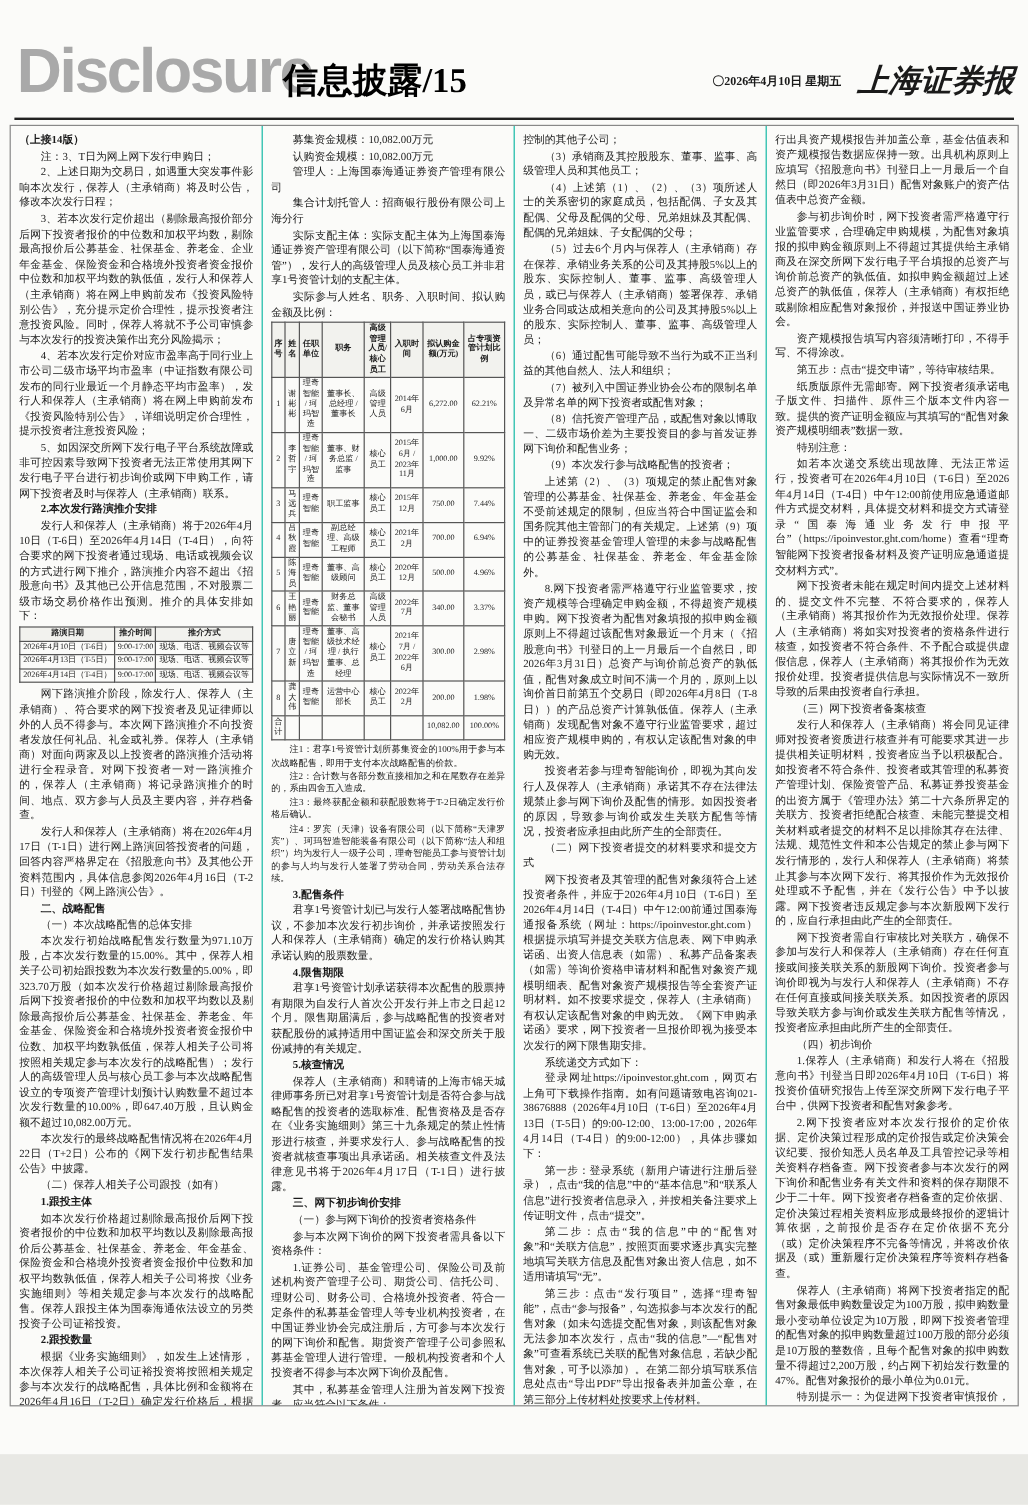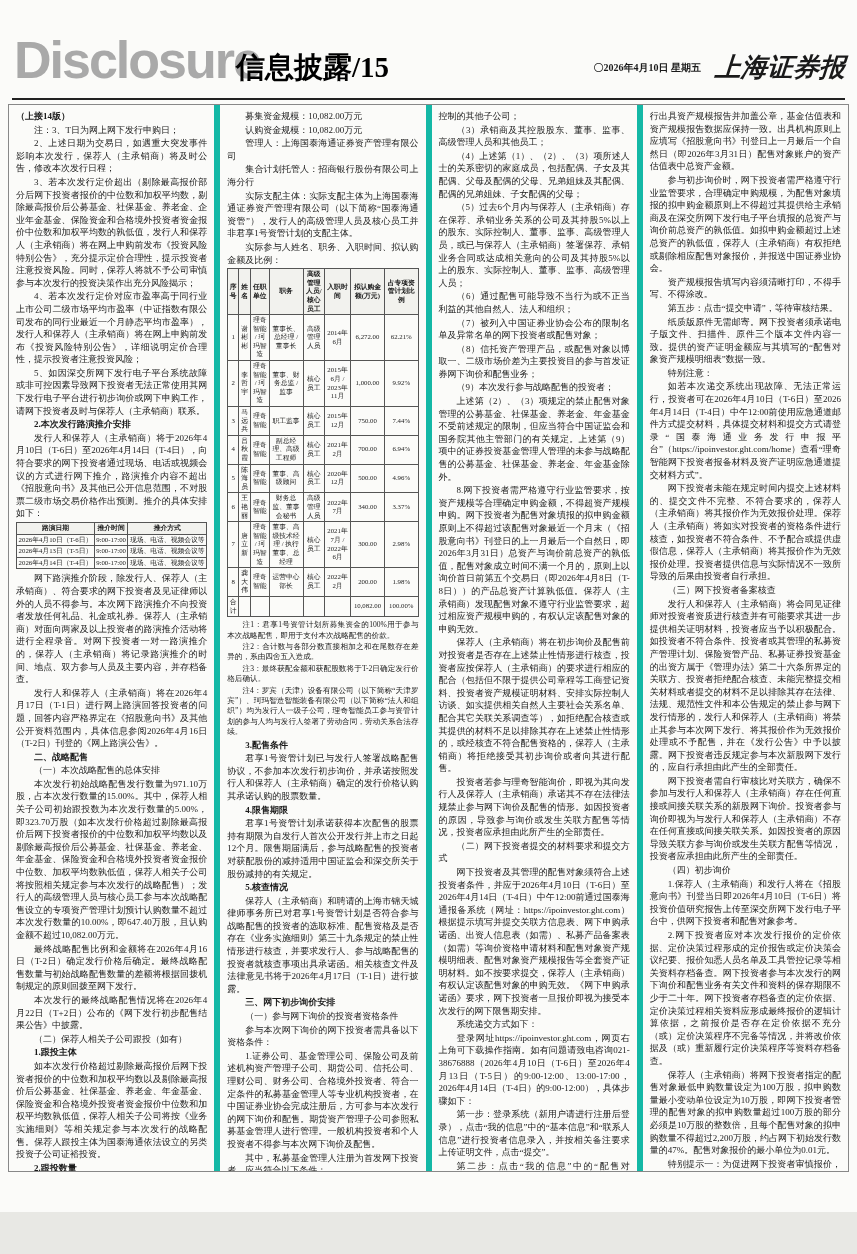--- a/index.html
+++ b/index.html
@@ -12,21 +12,21 @@
   .mh-cn{position:absolute;left:222px;top:8px;font-weight:bold;font-size:29px;color:#000;}
   .mh-right{position:absolute;right:0;top:10px;text-align:right;white-space:nowrap;}
   .mh-date{display:inline-block;font-size:10px;font-weight:bold;vertical-align:middle;margin-right:10px;}
   .mh-paper{display:inline-block;font-size:26px;font-weight:bold;font-style:italic;vertical-align:middle;
             font-family:"Liberation Serif",serif;transform:skewX(-4deg);}
   .mh-rule{position:absolute;left:12px;right:12px;top:98px;border-bottom:2px solid #222;}
   
   .content{position:absolute;left:8px;right:8px;top:104px;bottom:40px;
            border:1px solid #888;display:flex;}
   .col{flex:1 1 0;padding:5px 7px 4px 7px;overflow:hidden;}
-  .col + .col{border-left:6px solid #14b8a6;}
+  .col + .col{border-left:1px solid #14b8a6;}
   .blk{font-size:9px;line-height:12.6px;text-align:justify;margin:0 0 1px 0;}
   .para,.num{text-indent:2em;}
   .h2{font-weight:bold;text-indent:2em;}
   .h3{font-weight:normal;text-indent:2em;}
   .h4{font-weight:bold;text-indent:2em;}
   .kv{text-indent:2em;}
   .cont-note{font-weight:bold;font-size:9px;}
   .tbl{width:100%;border-collapse:collapse;margin:2px 0 3px 0;}
   .tbl th,.tbl td{border:0.5px solid #555;font-size:6.8px;line-height:8.6px;text-align:center;
                   padding:1px 1px;font-family:"Liberation Serif",serif;}
@@ -82,21 +82,20 @@
               <td>9:00-17:00</td>
               <td>现场、电话、视频会议等</td>
             </tr>
           </tbody>
         </table>
         <div class="blk para">网下路演推介阶段，除发行人、保荐人（主承销商）、符合要求的网下投资者及见证律师以外的人员不得参与。本次网下路演推介不向投资者发放任何礼品、礼金或礼券。保荐人（主承销商）对面向两家及以上投资者的路演推介活动将进行全程录音。对网下投资者一对一路演推介的，保荐人（主承销商）将记录路演推介的时间、地点、双方参与人员及主要内容，并存档备查。</div>
         <div class="blk para">发行人和保荐人（主承销商）将在2026年4月17日（T-1日）进行网上路演回答投资者的问题，回答内容严格界定在《招股意向书》及其他公开资料范围内，具体信息参阅2026年4月16日（T-2日）刊登的《网上路演公告》。</div>
         <div class="blk h2">二、战略配售</div>
         <div class="blk h3">（一）本次战略配售的总体安排</div>
         <div class="blk para">本次发行初始战略配售发行数量为971.10万股，占本次发行数量的15.00%。其中，保荐人相关子公司初始跟投数为本次发行数量的5.00%，即323.70万股（如本次发行价格超过剔除最高报价后网下投资者报价的中位数和加权平均数以及剔除最高报价后公募基金、社保基金、养老金、年金基金、保险资金和合格境外投资者资金报价中位数、加权平均数孰低值，保荐人相关子公司将按照相关规定参与本次发行的战略配售）；发行人的高级管理人员与核心员工参与本次战略配售设立的专项资产管理计划预计认购数量不超过本次发行数量的10.00%，即647.40万股，且认购金额不超过10,082.00万元。</div>
-        <div class="blk para">最终战略配售比例和金额将在2026年4月16日（T-2日）确定发行价格后确定。最终战略配售数量与初始战略配售数量的差额将根据回拨机制规定的原则回拨至网下发行。</div>
         <div class="blk para">本次发行的最终战略配售情况将在2026年4月22日（T+2日）公布的《网下发行初步配售结果公告》中披露。</div>
         <div class="blk h3">（二）保荐人相关子公司跟投（如有）</div>
         <div class="blk h4">1.跟投主体</div>
         <div class="blk para">如本次发行价格超过剔除最高报价后网下投资者报价的中位数和加权平均数以及剔除最高报价后公募基金、社保基金、养老金、年金基金、保险资金和合格境外投资者资金报价中位数和加权平均数孰低值，保荐人相关子公司将按《业务实施细则》等相关规定参与本次发行的战略配售。保荐人跟投主体为国泰海通依法设立的另类投资子公司证裕投资。</div>
         <div class="blk h4">2.跟投数量</div>
         <div class="blk para">根据《业务实施细则》，如发生上述情形，本次保荐人相关子公司证裕投资将按照相关规定参与本次发行的战略配售，具体比例和金额将在2026年4月16日（T-2日）确定发行价格后，根据发行人首次公开发行股票的规模分档确定：</div>
       </section>
     <section class="col" id="col-1">
         <div class="blk kv">募集资金规模：10,082.00万元</div>
         <div class="blk kv">认购资金规模：10,082.00万元</div>
@@ -232,21 +231,20 @@
         <div class="blk blk">控制的其他子公司；</div>
         <div class="blk para">（3）承销商及其控股股东、董事、监事、高级管理人员和其他员工；</div>
         <div class="blk para">（4）上述第（1）、（2）、（3）项所述人士的关系密切的家庭成员，包括配偶、子女及其配偶、父母及配偶的父母、兄弟姐妹及其配偶、配偶的兄弟姐妹、子女配偶的父母；</div>
         <div class="blk para">（5）过去6个月内与保荐人（主承销商）存在保荐、承销业务关系的公司及其持股5%以上的股东、实际控制人、董事、监事、高级管理人员，或已与保荐人（主承销商）签署保荐、承销业务合同或达成相关意向的公司及其持股5%以上的股东、实际控制人、董事、监事、高级管理人员；</div>
         <div class="blk para">（6）通过配售可能导致不当行为或不正当利益的其他自然人、法人和组织；</div>
         <div class="blk para">（7）被列入中国证券业协会公布的限制名单及异常名单的网下投资者或配售对象；</div>
         <div class="blk para">（8）信托资产管理产品，或配售对象以博取一、二级市场价差为主要投资目的参与首发证券网下询价和配售业务；</div>
         <div class="blk para">（9）本次发行参与战略配售的投资者；</div>
         <div class="blk para">上述第（2）、（3）项规定的禁止配售对象管理的公募基金、社保基金、养老金、年金基金不受前述规定的限制，但应当符合中国证监会和国务院其他主管部门的有关规定。上述第（9）项中的证券投资基金管理人管理的未参与战略配售的公募基金、社保基金、养老金、年金基金除外。</div>
         <div class="blk para">8.网下投资者需严格遵守行业监管要求，按资产规模等合理确定申购金额，不得超资产规模申购。网下投资者为配售对象填报的拟申购金额原则上不得超过该配售对象最近一个月末（《招股意向书》刊登日的上一月最后一个自然日，即2026年3月31日）总资产与询价前总资产的孰低值，配售对象成立时间不满一个月的，原则上以询价首日前第五个交易日（即2026年4月8日（T-8日））的产品总资产计算孰低值。保荐人（主承销商）发现配售对象不遵守行业监管要求，超过相应资产规模申购的，有权认定该配售对象的申购无效。</div>
-        <div class="blk para">保荐人（主承销商）将在初步询价及配售前对投资者是否存在上述禁止性情形进行核查，投资者应按保荐人（主承销商）的要求进行相应的配合（包括但不限于提供公司章程等工商登记资料、投资者资产规模证明材料、安排实际控制人访谈、如实提供相关自然人主要社会关系名单、配合其它关联关系调查等），如拒绝配合核查或其提供的材料不足以排除其存在上述禁止性情形的，或经核查不符合配售资格的，保荐人（主承销商）将拒绝接受其初步询价或者向其进行配售。</div>
         <div class="blk para">投资者若参与理奇智能询价，即视为其向发行人及保荐人（主承销商）承诺其不存在法律法规禁止参与网下询价及配售的情形。如因投资者的原因，导致参与询价或发生关联方配售等情况，投资者应承担由此所产生的全部责任。</div>
         <div class="blk h3">（二）网下投资者提交的材料要求和提交方式</div>
         <div class="blk para">网下投资者及其管理的配售对象须符合上述投资者条件，并应于2026年4月10日（T-6日）至2026年4月14日（T-4日）中午12:00前通过国泰海通报备系统（网址：https://ipoinvestor.ght.com）根据提示填写并提交关联方信息表、网下申购承诺函、出资人信息表（如需）、私募产品备案表（如需）等询价资格申请材料和配售对象资产规模明细表、配售对象资产规模报告等全套资产证明材料。如不按要求提交，保荐人（主承销商）有权认定该配售对象的申购无效。《网下申购承诺函》要求，网下投资者一旦报价即视为接受本次发行的网下限售期安排。</div>
         <div class="blk para">系统递交方式如下：</div>
         <div class="blk para">登录网址https://ipoinvestor.ght.com，网页右上角可下载操作指南。如有问题请致电咨询021-38676888（2026年4月10日（T-6日）至2026年4月13日（T-5日）的9:00-12:00、13:00-17:00，2026年4月14日（T-4日）的9:00-12:00），具体步骤如下：</div>
         <div class="blk para">第一步：登录系统（新用户请进行注册后登录），点击“我的信息”中的“基本信息”和“联系人信息”进行投资者信息录入，并按相关备注要求上传证明文件，点击“提交”。</div>
         <div class="blk para">第二步：点击“我的信息”中的“配售对象”和“关联方信息”，按照页面要求逐步真实完整地填写关联方信息及配售对象出资人信息，如不适用请填写“无”。</div>
         <div class="blk para">第三步：点击“发行项目”，选择“理奇智能”，点击“参与报备”，勾选拟参与本次发行的配售对象（如未勾选提交配售对象，则该配售对象无法参加本次发行，点击“我的信息”—“配售对象”可查看系统已关联的配售对象信息，若缺少配售对象，可予以添加）。在第二部分填写联系信息处点击“导出PDF”导出报备表并加盖公章，在第三部分上传材料处按要求上传材料。</div>
       </section>
     <section class="col" id="col-3">

